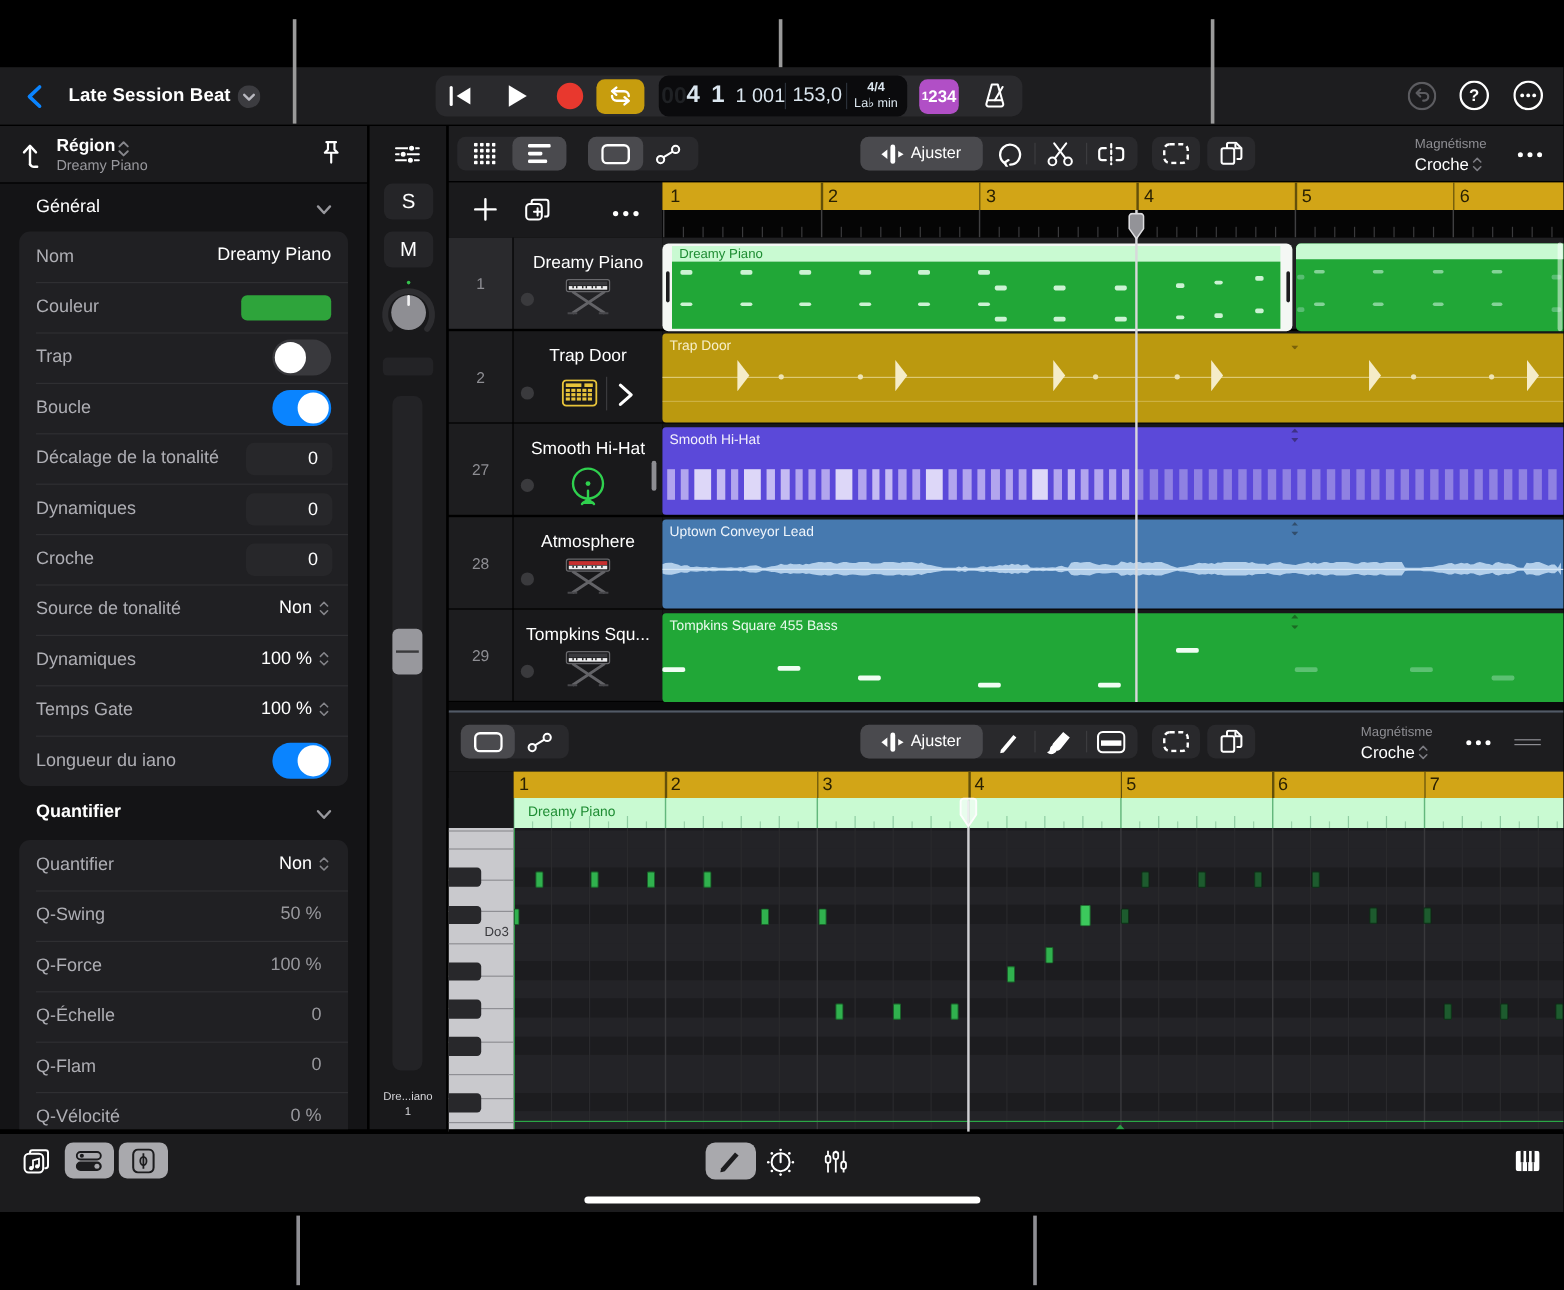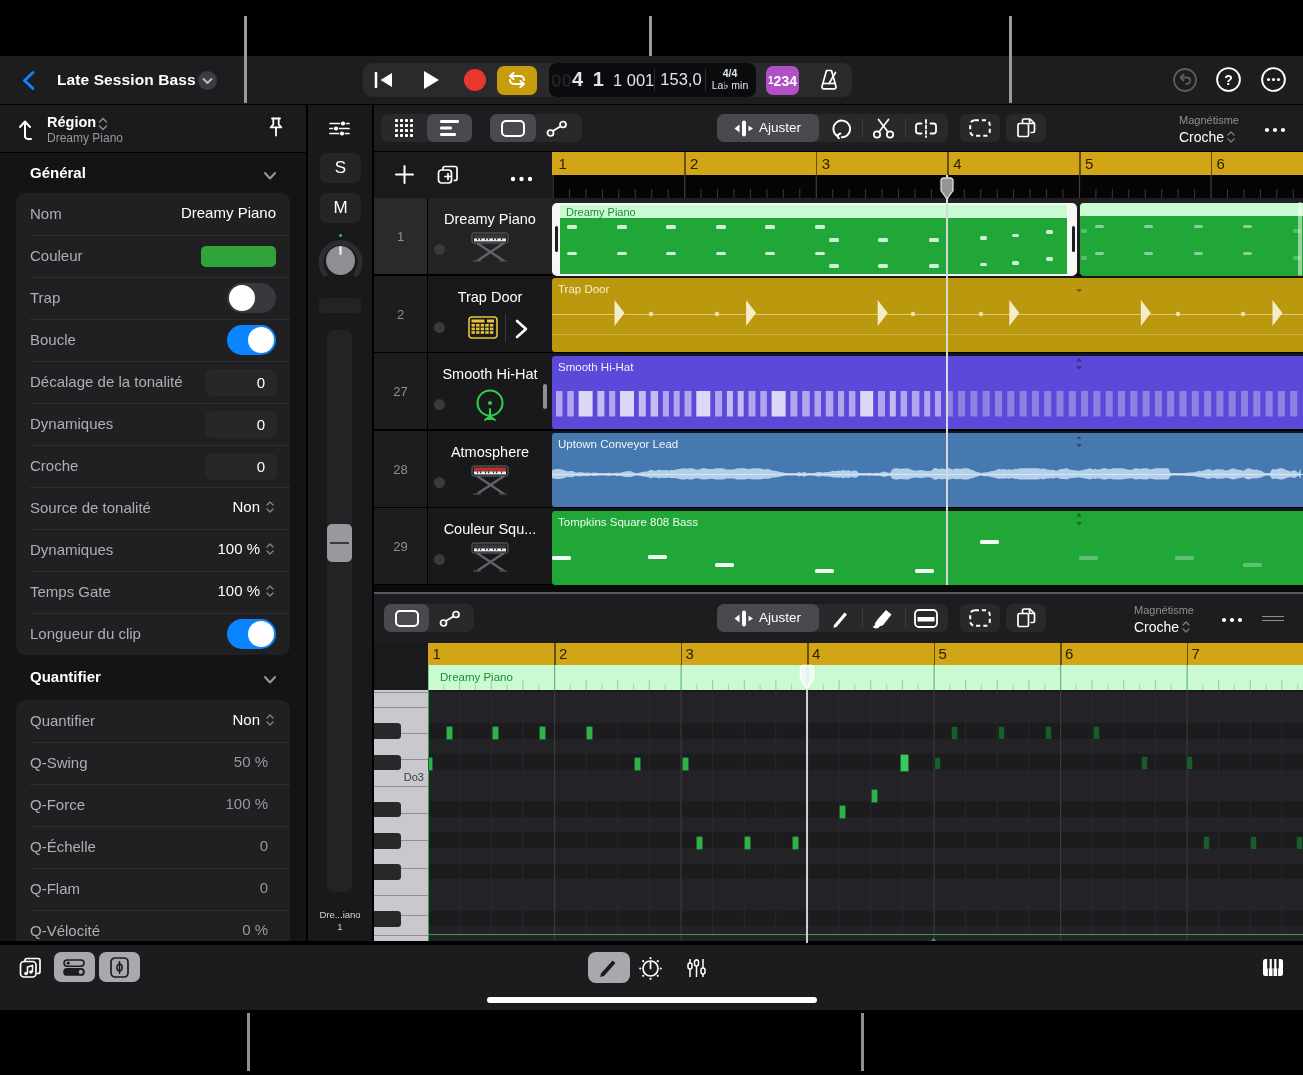--- a/index.html
+++ b/index.html
@@ -9,21 +9,21 @@
 <div style="position:relative;width:1303px;height:1075px;background:#000">
 <div style="position:absolute;left:0;top:0;width:1303px;height:56px;background:#000"></div>
 <div style="position:absolute;left:0;top:56px;width:1303px;height:48px;background:#1d1d1f"></div>
 <div style="position:absolute;left:0;top:104px;width:1303px;height:1px;background:#000"></div>
 <div style="position:absolute;left:243.5px;top:16px;width:3px;height:87px;background:#9a9a9a;z-index:5"></div>
 <div style="position:absolute;left:648.5px;top:16px;width:3px;height:40px;background:#9a9a9a;z-index:5"></div>
 <div style="position:absolute;left:1009px;top:16px;width:3px;height:87px;background:#9a9a9a;z-index:5"></div>
 <div style="position:absolute;left:21px;top:70px;width:16px;height:21px;z-index:6;"><svg width="16" height="21" viewBox="0 0 16 21">
         <path d="M12 2.5 L3.5 10.5 L12 18.5" stroke="#0a84ff" stroke-width="3" fill="none" stroke-linecap="round" stroke-linejoin="round"></path>
       </svg></div>
-<div style="position:absolute;z-index:6;left:57px;top:71px;width:220px;height:22px;color:#fff;font-size:15.5px;font-weight:700;letter-spacing:.1px">Late Session Bass</div>
+<div style="position:absolute;z-index:6;left:57px;top:71px;width:220px;height:22px;color:#fff;font-size:15.5px;font-weight:700;letter-spacing:.1px">Late Session Beat</div>
 <div style="position:absolute;left:198px;top:71px;width:19px;height:19px;z-index:6;"><svg width="19" height="19" viewBox="0 0 19 19">
         <circle cx="9.5" cy="9.5" r="9.5" fill="#3c3c40"></circle>
         <path d="M5.5 8 L9.5 12 L13.5 8" stroke="#b9b9c0" stroke-width="2" fill="none" stroke-linecap="round" stroke-linejoin="round"></path>
       </svg></div>
 <div style="position:absolute;z-index:6;left:363px;top:63px;width:489px;height:34px;background:#2a2a2d;border-radius:9px"></div>
 <div style="position:absolute;left:373px;top:70px;width:24px;height:20px;z-index:6;"><svg width="24" height="20" viewBox="0 0 24 20">
         <path d="M3 3 v14" stroke="#fff" stroke-width="2.6" stroke-linecap="round"></path>
         <path d="M19 3 L7.5 10 L19 17 Z" fill="#fff"></path>
       </svg></div>
 <div style="position:absolute;left:421px;top:69px;width:20px;height:22px;z-index:6;"><svg width="20" height="22" viewBox="0 0 20 22">
@@ -81,21 +81,21 @@
         <path d="M2.5 10 L6 13.5 L9.5 10" stroke="#86868b" stroke-width="1.6" fill="none" stroke-linecap="round" stroke-linejoin="round"></path>
       </svg></div>
 <div style="position:absolute;left:47px;top:131px;width:140px;height:16px;color:#98989d;font-size:12px">Dreamy Piano</div>
 <div style="position:absolute;left:265px;top:115px;width:22px;height:26px;"><svg width="22" height="26" viewBox="0 0 22 26">
         <g stroke="#fff" stroke-width="1.8" fill="none" stroke-linecap="round">
           <path d="M7 3.5 h8"></path>
           <path d="M8.3 3.5 v6 l-2.6 2.8 h10.6 l-2.6 -2.8 v-6" stroke-linejoin="round"></path>
           <path d="M11 12.5 v8"></path>
         </g>
       </svg></div>
-<div style="position:absolute;left:30px;top:164px;width:200px;height:20px;color:#fff;font-size:15px;font-weight:700">Général</div>
+<div style="position:absolute;left:30px;top:164px;width:200px;height:20px;color:#fff;font-size:15px;font-weight:400">Général</div>
 <div style="position:absolute;left:263px;top:167px;width:14px;height:10px;"><svg width="14" height="10" viewBox="0 0 14 10">
         <path d="M2 2 L7 7.5 L12 2" stroke="#98989d" stroke-width="2" fill="none" stroke-linecap="round" stroke-linejoin="round"></path>
       </svg></div>
 <div style="position:absolute;left:16px;top:193px;width:274px;height:462px;background:#202023;border-radius:9px"></div>
 <div style="position:absolute;left:30px;top:205px;width:200px;height:19px;color:#aeaeb4;font-size:15px">Nom</div>
 <div style="position:absolute;left:30px;top:235px;width:260px;height:1px;background:#2f2f32"></div>
 <div style="position:absolute;left:30px;top:247px;width:200px;height:19px;color:#aeaeb4;font-size:15px">Couleur</div>
 <div style="position:absolute;left:30px;top:277px;width:260px;height:1px;background:#2f2f32"></div>
 <div style="position:absolute;left:30px;top:289px;width:200px;height:19px;color:#aeaeb4;font-size:15px">Trap</div>
 <div style="position:absolute;left:30px;top:319px;width:260px;height:1px;background:#2f2f32"></div>
@@ -106,21 +106,21 @@
 <div style="position:absolute;left:30px;top:415px;width:200px;height:19px;color:#aeaeb4;font-size:15px">Dynamiques</div>
 <div style="position:absolute;left:30px;top:445px;width:260px;height:1px;background:#2f2f32"></div>
 <div style="position:absolute;left:30px;top:457px;width:200px;height:19px;color:#aeaeb4;font-size:15px">Croche</div>
 <div style="position:absolute;left:30px;top:487px;width:260px;height:1px;background:#2f2f32"></div>
 <div style="position:absolute;left:30px;top:499px;width:200px;height:19px;color:#aeaeb4;font-size:15px">Source de tonalité</div>
 <div style="position:absolute;left:30px;top:529px;width:260px;height:1px;background:#2f2f32"></div>
 <div style="position:absolute;left:30px;top:541px;width:200px;height:19px;color:#aeaeb4;font-size:15px">Dynamiques</div>
 <div style="position:absolute;left:30px;top:571px;width:260px;height:1px;background:#2f2f32"></div>
 <div style="position:absolute;left:30px;top:583px;width:200px;height:19px;color:#aeaeb4;font-size:15px">Temps Gate</div>
 <div style="position:absolute;left:30px;top:613px;width:260px;height:1px;background:#2f2f32"></div>
-<div style="position:absolute;left:30px;top:625px;width:200px;height:19px;color:#aeaeb4;font-size:15px">Longueur du clip</div>
+<div style="position:absolute;left:30px;top:625px;width:200px;height:19px;color:#aeaeb4;font-size:15px">Longueur du iano</div>
 <div style="position:absolute;left:120px;top:204px;width:156px;height:19px;color:#fff;font-size:15px;text-align:right">Dreamy Piano</div>
 <div style="position:absolute;left:201px;top:246px;width:75px;height:21px;background:#2ea43b;border-radius:5px"></div>
 <div style="position:absolute;left:227px;top:283px;width:49px;height:30px;border-radius:15px;background:#39393d"></div>
 <div style="position:absolute;left:229px;top:285px;width:26px;height:26px;border-radius:50%;background:#fff"></div>
 <div style="position:absolute;left:227px;top:325px;width:49px;height:30px;border-radius:15px;background:#0a84ff"></div>
 <div style="position:absolute;left:248px;top:327px;width:26px;height:26px;border-radius:50%;background:#fff"></div>
 <div style="position:absolute;left:205px;top:369px;width:72px;height:27px;background:#27272a;border-radius:7px"></div>
 <div style="position:absolute;left:205px;top:374px;width:60px;height:18px;color:#fff;font-size:15px;text-align:right">0</div>
 <div style="position:absolute;left:205px;top:411px;width:72px;height:27px;background:#27272a;border-radius:7px"></div>
 <div style="position:absolute;left:205px;top:416px;width:60px;height:18px;color:#fff;font-size:15px;text-align:right">0</div>
@@ -384,21 +384,21 @@
 <div style="position:absolute;left:374px;top:430.8px;width:53px;height:76.0px;background:#1d1d1f"></div>
 <div style="position:absolute;left:428px;top:430.8px;width:124px;height:76.0px;background:#19191b"></div>
 <div style="position:absolute;left:552px;top:430.8px;width:751px;height:76.0px;background:#171719"></div>
 <div style="position:absolute;left:374px;top:430.8px;width:53px;height:76.0px;color:#8e8e93;font-size:13px;text-align:center;line-height:78px">28</div>
 <div style="position:absolute;left:428px;top:443.8px;width:124px;height:18px;color:#fff;font-size:14.5px;text-align:center;font-weight:400"><span style="white-space:nowrap">Atmosphere</span></div>
 <div style="position:absolute;left:434px;top:476.8px;width:11px;height:11px;border-radius:50%;background:#3a3a3d"></div>
 <div style="position:absolute;left:374px;top:508.4px;width:53px;height:76.0px;background:#1d1d1f"></div>
 <div style="position:absolute;left:428px;top:508.4px;width:124px;height:76.0px;background:#19191b"></div>
 <div style="position:absolute;left:552px;top:508.4px;width:751px;height:76.0px;background:#171719"></div>
 <div style="position:absolute;left:374px;top:508.4px;width:53px;height:76.0px;color:#8e8e93;font-size:13px;text-align:center;line-height:78px">29</div>
-<div style="position:absolute;left:428px;top:521.4px;width:124px;height:18px;color:#fff;font-size:14.5px;text-align:center;font-weight:400"><span style="white-space:nowrap">Couleur Squ...</span></div>
+<div style="position:absolute;left:428px;top:521.4px;width:124px;height:18px;color:#fff;font-size:14.5px;text-align:center;font-weight:400"><span style="white-space:nowrap">Tompkins Squ...</span></div>
 <div style="position:absolute;left:434px;top:554.4px;width:11px;height:11px;border-radius:50%;background:#3a3a3d"></div>
 <div style="position:absolute;left:469px;top:232px;width:42px;height:33px;"><svg width="42" height="33" viewBox="0 0 42 33">
         <path d="M8 11 L35 29 M35 11 L8 29" stroke="#636367" stroke-width="2.4"></path>
         <path d="M4 29 h8 M30 29 h8" stroke="#48484c" stroke-width="1.6"></path>
         <rect x="3" y="1" width="36" height="10" rx="1.8" fill="#1e1e20" stroke="#68686c" stroke-width="1"></rect>
         <rect x="5" y="2.6" width="32" height="3.2" fill="#39393d"></rect>
         <rect x="5" y="6.4" width="32" height="3" fill="#ededef"></rect>
         <g fill="#222">
           <rect x="8" y="6.4" width="1.2" height="1.8"></rect>
           <rect x="11" y="6.4" width="1.2" height="1.8"></rect>
@@ -598,21 +598,21 @@
         <rect x="738.2" y="35" width="7" height="25.5" fill="#8f81e2"></rect>
       </svg></div>
 <div style="position:absolute;left:543px;top:384px;width:4px;height:25px;border-radius:2px;background:#8e8e93"></div>
 <div style="position:absolute;left:552px;top:433.4px;width:751px;height:73.5px;background:#4679af;border-radius:3px 0 0 3px"></div>
 <div style="position:absolute;left:558px;top:438.4px;width:220px;height:13px;color:#eef4fb;font-size:11.5px;font-weight:500">Uptown Conveyor Lead</div>
 <div style="position:absolute;left:552px;top:433.4px;width:751px;height:73px;"><svg width="751" height="73" viewBox="0 0 751 73">
         <path d="M0.0 37.2 L2.6 36.2 L5.2 35.9 L7.8 35.9 L10.4 36.7 L13.0 37.4 L15.6 38.6 L18.2 38.1 L20.8 38.0 L23.4 39.6 L26.0 39.4 L28.6 39.1 L31.2 39.4 L33.8 39.8 L36.4 39.4 L39.0 40.1 L41.6 39.5 L44.2 39.7 L46.8 40.1 L49.4 40.1 L52.0 40.1 L54.6 39.9 L57.2 39.7 L59.8 40.1 L62.4 40.1 L65.0 39.4 L67.6 40.0 L70.2 39.3 L72.8 38.4 L75.4 38.3 L78.0 38.1 L80.6 38.9 L83.2 40.1 L85.8 40.1 L88.4 39.6 L91.0 38.8 L93.6 38.7 L96.2 38.1 L98.8 36.8 L101.4 37.6 L104.0 37.7 L106.6 36.6 L109.2 37.3 L111.8 37.3 L114.4 37.1 L117.0 37.8 L119.6 36.7 L122.2 37.2 L124.8 36.3 L127.4 35.9 L130.0 35.4 L132.6 35.3 L135.2 35.8 L137.8 35.3 L140.4 35.3 L143.0 36.3 L145.6 36.8 L148.2 35.9 L150.8 35.3 L153.4 35.3 L156.0 36.0 L158.6 36.1 L161.2 36.1 L163.8 35.3 L166.4 35.3 L169.0 35.3 L171.6 35.4 L174.2 36.5 L176.8 36.6 L179.4 36.5 L182.0 36.4 L184.6 35.4 L187.2 35.3 L189.8 35.3 L192.4 35.3 L195.0 35.8 L197.6 36.2 L200.2 35.3 L202.8 35.6 L205.4 35.3 L208.0 35.3 L210.6 35.9 L213.2 36.6 L215.8 35.7 L218.4 36.7 L221.0 37.7 L223.6 37.8 L226.2 38.5 L228.8 39.1 L231.4 39.6 L234.0 40.1 L236.6 40.1 L239.2 40.1 L241.8 40.1 L244.4 40.1 L247.0 39.0 L249.6 39.9 L252.2 38.8 L254.8 40.1 L257.4 40.1 L260.0 40.1 L262.6 39.9 L265.2 39.1 L267.8 38.8 L270.4 39.8 L273.0 38.9 L275.6 39.1 L278.2 38.7 L280.8 37.8 L283.4 38.2 L286.0 37.5 L288.6 38.0 L291.2 36.8 L293.8 37.7 L296.4 37.0 L299.0 38.2 L301.6 37.6 L304.2 37.5 L306.8 39.9 L309.4 40.1 L312.0 39.9 L314.6 40.1 L317.2 39.7 L319.8 40.1 L322.4 39.9 L325.0 39.8 L327.6 40.0 L330.2 38.9 L332.8 38.5 L335.4 39.6 L338.0 39.9 L340.6 36.0 L343.2 35.3 L345.8 35.3 L348.4 35.9 L351.0 35.6 L353.6 35.4 L356.2 35.3 L358.8 36.4 L361.4 37.3 L364.0 37.8 L366.6 37.2 L369.2 37.1 L371.8 37.5 L374.4 38.1 L377.0 38.1 L379.6 37.4 L382.2 35.0 L384.8 35.3 L387.4 36.2 L390.0 35.3 L392.6 36.3 L395.2 35.3 L397.8 35.3 L400.4 36.4 L403.0 35.8 L405.6 35.5 L408.2 36.1 L410.8 35.3 L413.4 35.3 L416.0 35.3 L418.6 36.4 L421.2 37.3 L423.8 38.4 L426.4 39.3 L429.0 40.1 L431.6 39.4 L434.2 39.2 L436.8 38.9 L439.4 38.1 L442.0 37.9 L444.6 36.8 L447.2 35.9 L449.8 36.4 L452.4 36.1 L455.0 36.8 L457.6 36.1 L460.2 37.0 L462.8 35.8 L465.4 36.0 L468.0 35.3 L470.6 35.3 L473.2 35.3 L475.8 35.3 L478.4 35.3 L481.0 35.3 L483.6 35.3 L486.2 35.3 L488.8 36.1 L491.4 35.3 L494.0 36.3 L496.6 36.7 L499.2 36.8 L501.8 36.7 L504.4 37.9 L507.0 36.6 L509.6 36.0 L512.2 35.8 L514.8 35.3 L517.4 36.5 L520.0 37.1 L522.6 37.2 L525.2 37.6 L527.8 37.8 L530.4 37.0 L533.0 36.6 L535.6 36.0 L538.2 35.3 L540.8 36.5 L543.4 35.8 L546.0 36.8 L548.6 36.1 L551.2 35.3 L553.8 35.3 L556.4 36.2 L559.0 36.1 L561.6 35.3 L564.2 35.3 L566.8 35.3 L569.4 35.3 L572.0 35.6 L574.6 36.2 L577.2 36.7 L579.8 36.7 L582.4 35.6 L585.0 35.3 L587.6 35.9 L590.2 35.6 L592.8 35.3 L595.4 35.3 L598.0 36.4 L600.6 35.9 L603.2 35.3 L605.8 35.3 L608.4 35.3 L611.0 35.3 L613.6 35.3 L616.2 35.3 L618.8 39.9 L621.4 40.1 L624.0 40.1 L626.6 40.1 L629.2 40.1 L631.8 40.1 L634.4 39.7 L637.0 39.5 L639.6 39.6 L642.2 39.3 L644.8 38.6 L647.4 38.0 L650.0 37.9 L652.6 37.2 L655.2 36.3 L657.8 36.2 L660.4 37.4 L663.0 36.8 L665.6 35.9 L668.2 36.6 L670.8 36.2 L673.4 37.4 L676.0 37.2 L678.6 35.9 L681.2 35.3 L683.8 35.9 L686.4 36.8 L689.0 37.0 L691.6 38.0 L694.2 36.0 L696.8 35.3 L699.4 36.1 L702.0 36.8 L704.6 36.5 L707.2 37.3 L709.8 38.1 L712.4 39.8 L715.0 40.1 L717.6 40.1 L720.2 36.0 L722.8 36.4 L725.4 36.1 L728.0 35.3 L730.6 35.3 L733.2 36.4 L735.8 37.4 L738.4 38.4 L741.0 37.5 L743.6 37.5 L746.2 40.1 L748.8 35.7 L748.8 46.1 L746.2 42.6 L743.6 44.7 L741.0 44.7 L738.4 44.0 L735.8 44.7 L733.2 45.6 L730.6 46.5 L728.0 46.5 L725.4 45.8 L722.8 45.6 L720.2 45.9 L717.6 42.6 L715.0 42.6 L712.4 42.9 L709.8 44.2 L707.2 44.9 L704.6 45.5 L702.0 45.2 L699.4 45.8 L696.8 46.5 L694.2 45.9 L691.6 44.3 L689.0 45.1 L686.4 45.3 L683.8 46.0 L681.2 46.5 L678.6 46.0 L676.0 44.9 L673.4 44.8 L670.8 45.7 L668.2 45.4 L665.6 46.0 L663.0 45.3 L660.4 44.8 L657.8 45.7 L655.2 45.7 L652.6 44.9 L650.0 44.3 L647.4 44.3 L644.8 43.8 L642.2 43.3 L639.6 43.0 L637.0 43.1 L634.4 43.0 L631.8 42.6 L629.2 42.6 L626.6 42.6 L624.0 42.6 L621.4 42.6 L618.8 42.8 L616.2 46.5 L613.6 46.5 L611.0 46.5 L608.4 46.5 L605.8 46.5 L603.2 46.5 L600.6 46.0 L598.0 45.6 L595.4 46.5 L592.8 46.5 L590.2 46.2 L587.6 46.0 L585.0 46.5 L582.4 46.2 L579.8 45.3 L577.2 45.4 L574.6 45.8 L572.0 46.3 L569.4 46.5 L566.8 46.5 L564.2 46.5 L561.6 46.5 L559.0 45.8 L556.4 45.7 L553.8 46.5 L551.2 46.5 L548.6 45.8 L546.0 45.2 L543.4 46.0 L540.8 45.5 L538.2 46.5 L535.6 45.9 L533.0 45.4 L530.4 45.1 L527.8 44.5 L525.2 44.6 L522.6 45.0 L520.0 45.0 L517.4 45.5 L514.8 46.5 L512.2 46.1 L509.6 45.9 L507.0 45.4 L504.4 44.4 L501.8 45.4 L499.2 45.3 L496.6 45.4 L494.0 45.6 L491.4 46.5 L488.8 45.8 L486.2 46.5 L483.6 46.5 L481.0 46.5 L478.4 46.5 L475.8 46.5 L473.2 46.5 L470.6 46.5 L468.0 46.5 L465.4 45.9 L462.8 46.1 L460.2 45.1 L457.6 45.8 L455.0 45.2 L452.4 45.8 L449.8 45.6 L447.2 46.0 L444.6 45.2 L442.0 44.4 L439.4 44.2 L436.8 43.6 L434.2 43.3 L431.6 43.2 L429.0 42.6 L426.4 43.2 L423.8 44.0 L421.2 44.9 L418.6 45.6 L416.0 46.5 L413.4 46.5 L410.8 46.5 L408.2 45.8 L405.6 46.3 L403.0 46.0 L400.4 45.6 L397.8 46.5 L395.2 46.5 L392.6 45.7 L390.0 46.5 L387.4 45.7 L384.8 46.5 L382.2 46.7 L379.6 44.8 L377.0 44.2 L374.4 44.2 L371.8 44.7 L369.2 45.0 L366.6 44.9 L364.0 44.4 L361.4 44.8 L358.8 45.6 L356.2 46.5 L353.6 46.4 L351.0 46.2 L348.4 46.0 L345.8 46.5 L343.2 46.5 L340.6 45.9 L338.0 42.8 L335.4 43.0 L332.8 43.9 L330.2 43.6 L327.6 42.7 L325.0 42.9 L322.4 42.8 L319.8 42.6 L317.2 43.0 L314.6 42.6 L312.0 42.8 L309.4 42.6 L306.8 42.8 L304.2 44.7 L301.6 44.6 L299.0 44.1 L296.4 45.1 L293.8 44.5 L291.2 45.3 L288.6 44.3 L286.0 44.7 L283.4 44.2 L280.8 44.4 L278.2 43.7 L275.6 43.5 L273.0 43.6 L270.4 42.9 L267.8 43.6 L265.2 43.4 L262.6 42.8 L260.0 42.6 L257.4 42.6 L254.8 42.7 L252.2 43.7 L249.6 42.8 L247.0 43.5 L244.4 42.6 L241.8 42.6 L239.2 42.6 L236.6 42.6 L234.0 42.6 L231.4 43.0 L228.8 43.4 L226.2 43.9 L223.6 44.4 L221.0 44.5 L218.4 45.3 L215.8 46.1 L213.2 45.4 L210.6 46.0 L208.0 46.5 L205.4 46.5 L202.8 46.2 L200.2 46.5 L197.6 45.7 L195.0 46.0 L192.4 46.5 L189.8 46.5 L187.2 46.5 L184.6 46.4 L182.0 45.6 L179.4 45.5 L176.8 45.4 L174.2 45.5 L171.6 46.4 L169.0 46.5 L166.4 46.5 L163.8 46.4 L161.2 45.9 L158.6 45.8 L156.0 45.9 L153.4 46.5 L150.8 46.5 L148.2 46.0 L145.6 45.3 L143.0 45.6 L140.4 46.5 L137.8 46.5 L135.2 46.0 L132.6 46.5 L130.0 46.4 L127.4 46.0 L124.8 45.6 L122.2 45.0 L119.6 45.3 L117.0 44.5 L114.4 45.0 L111.8 44.9 L109.2 44.8 L106.6 45.4 L104.0 44.5 L101.4 44.6 L98.8 45.2 L96.2 44.2 L93.6 43.7 L91.0 43.6 L88.4 43.0 L85.8 42.6 L83.2 42.6 L80.6 43.6 L78.0 44.3 L75.4 44.1 L72.8 44.0 L70.2 43.3 L67.6 42.7 L65.0 43.2 L62.4 42.6 L59.8 42.6 L57.2 42.9 L54.6 42.8 L52.0 42.6 L49.4 42.6 L46.8 42.6 L44.2 43.0 L41.6 43.1 L39.0 42.6 L36.4 43.2 L33.8 42.9 L31.2 43.1 L28.6 43.4 L26.0 43.2 L23.4 43.0 L20.8 44.3 L18.2 44.2 L15.6 43.8 L13.0 44.8 L10.4 45.4 L7.8 46.0 L5.2 46.0 L2.6 45.8 L0.0 44.9 Z" fill="#b9d4ed" opacity="0.95"></path>
         <rect x="0" y="41" width="751" height="1" fill="#d5e6f5"></rect>
       </svg></div>
 <div style="position:absolute;left:552px;top:511px;width:751px;height:74px;background:#21a737;border-radius:3px 0 0 3px"></div>
-<div style="position:absolute;left:558px;top:516px;width:240px;height:13px;color:#eafbee;font-size:11.5px;font-weight:500">Tompkins Square 808 Bass</div>
+<div style="position:absolute;left:558px;top:516px;width:240px;height:13px;color:#eafbee;font-size:11.5px;font-weight:500">Tompkins Square 455 Bass</div>
 <div style="position:absolute;left:552px;top:556px;width:19px;height:3.5px;border-radius:1.5px;background:#effdf2"></div>
 <div style="position:absolute;left:648px;top:555px;width:19px;height:3.5px;border-radius:1.5px;background:#effdf2"></div>
 <div style="position:absolute;left:715px;top:563px;width:19px;height:3.5px;border-radius:1.5px;background:#effdf2"></div>
 <div style="position:absolute;left:815px;top:569px;width:19px;height:3.5px;border-radius:1.5px;background:#effdf2"></div>
 <div style="position:absolute;left:915px;top:569px;width:19px;height:3.5px;border-radius:1.5px;background:#effdf2"></div>
 <div style="position:absolute;left:980px;top:540px;width:19px;height:3.5px;border-radius:1.5px;background:#effdf2"></div>
 <div style="position:absolute;left:1079px;top:556px;width:19px;height:3.5px;border-radius:1.5px;background:#5cc172"></div>
 <div style="position:absolute;left:1175px;top:556px;width:19px;height:3.5px;border-radius:1.5px;background:#5cc172"></div>
 <div style="position:absolute;left:1243px;top:563px;width:19px;height:3.5px;border-radius:1.5px;background:#5cc172"></div>
 <div style="position:absolute;left:1075.9px;top:278.2px;width:6px;height:3.5px;"><svg width="6" height="3.5" viewBox="0 0 6 3.5">

